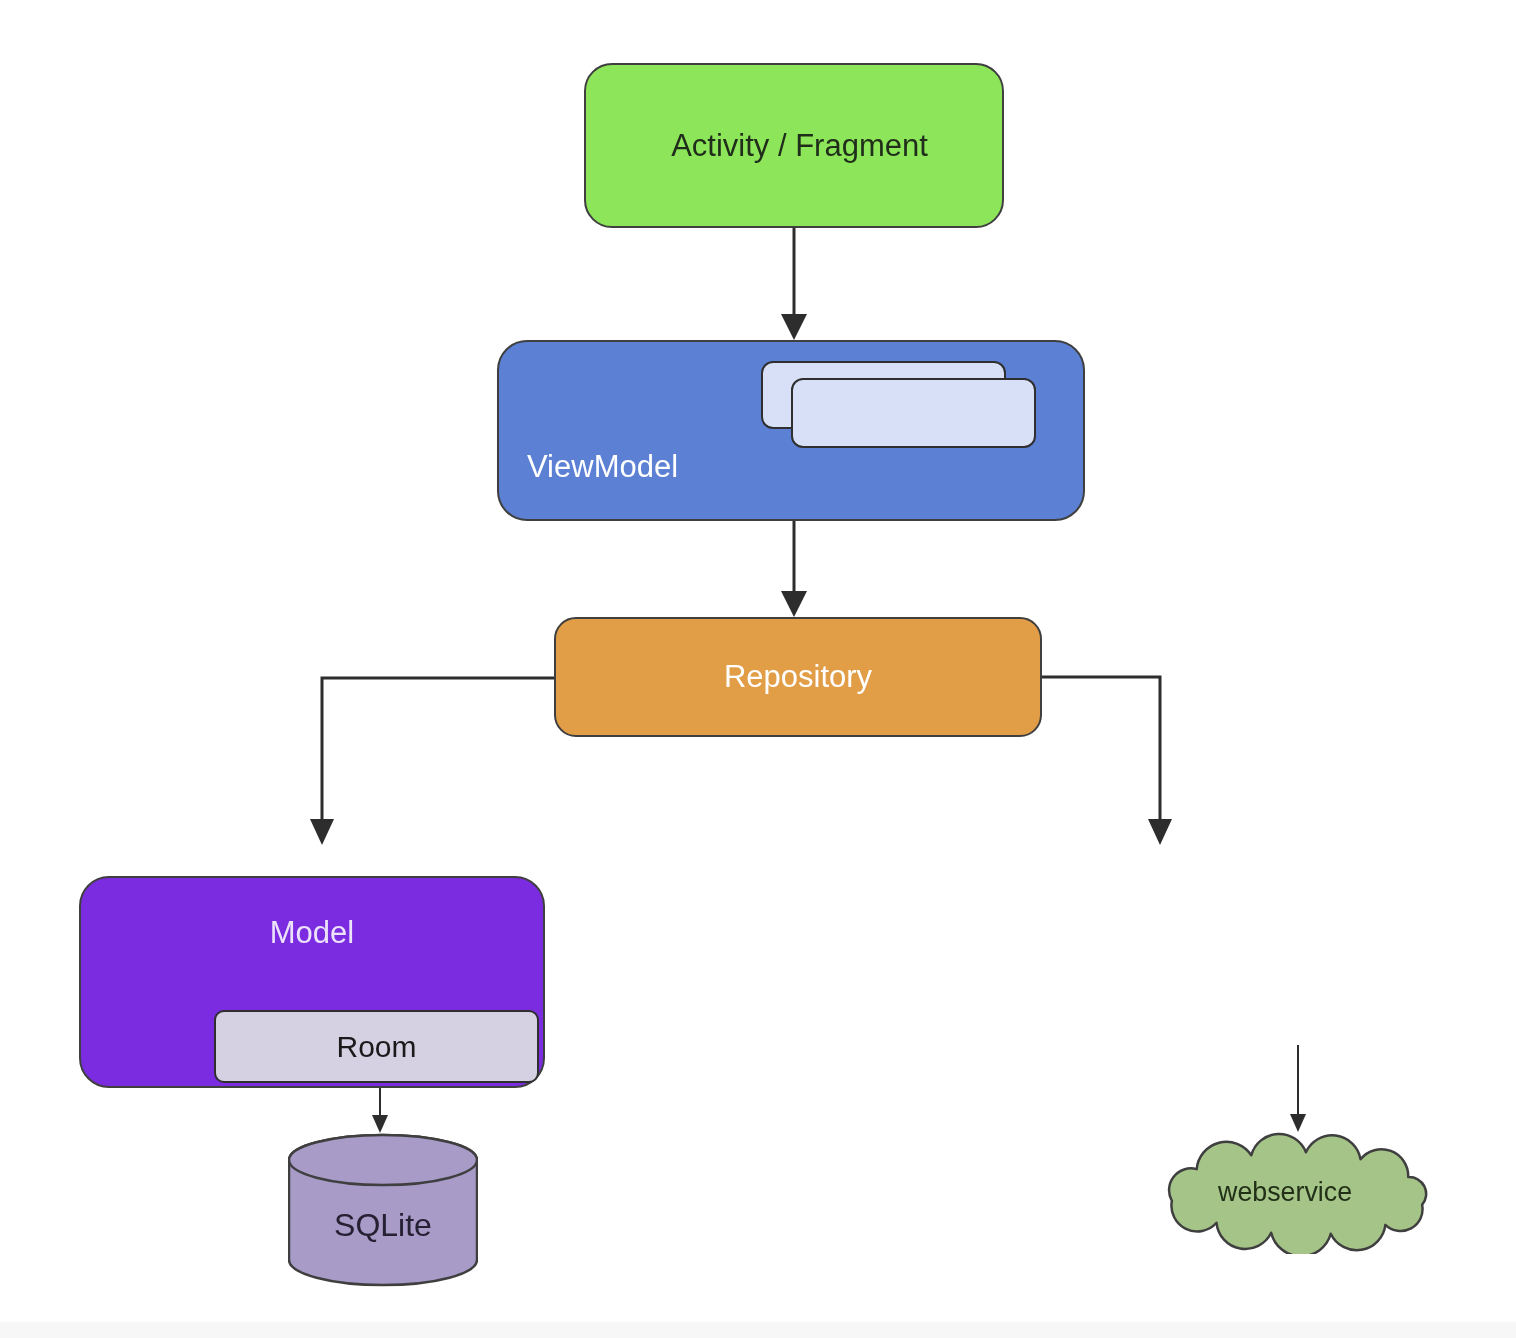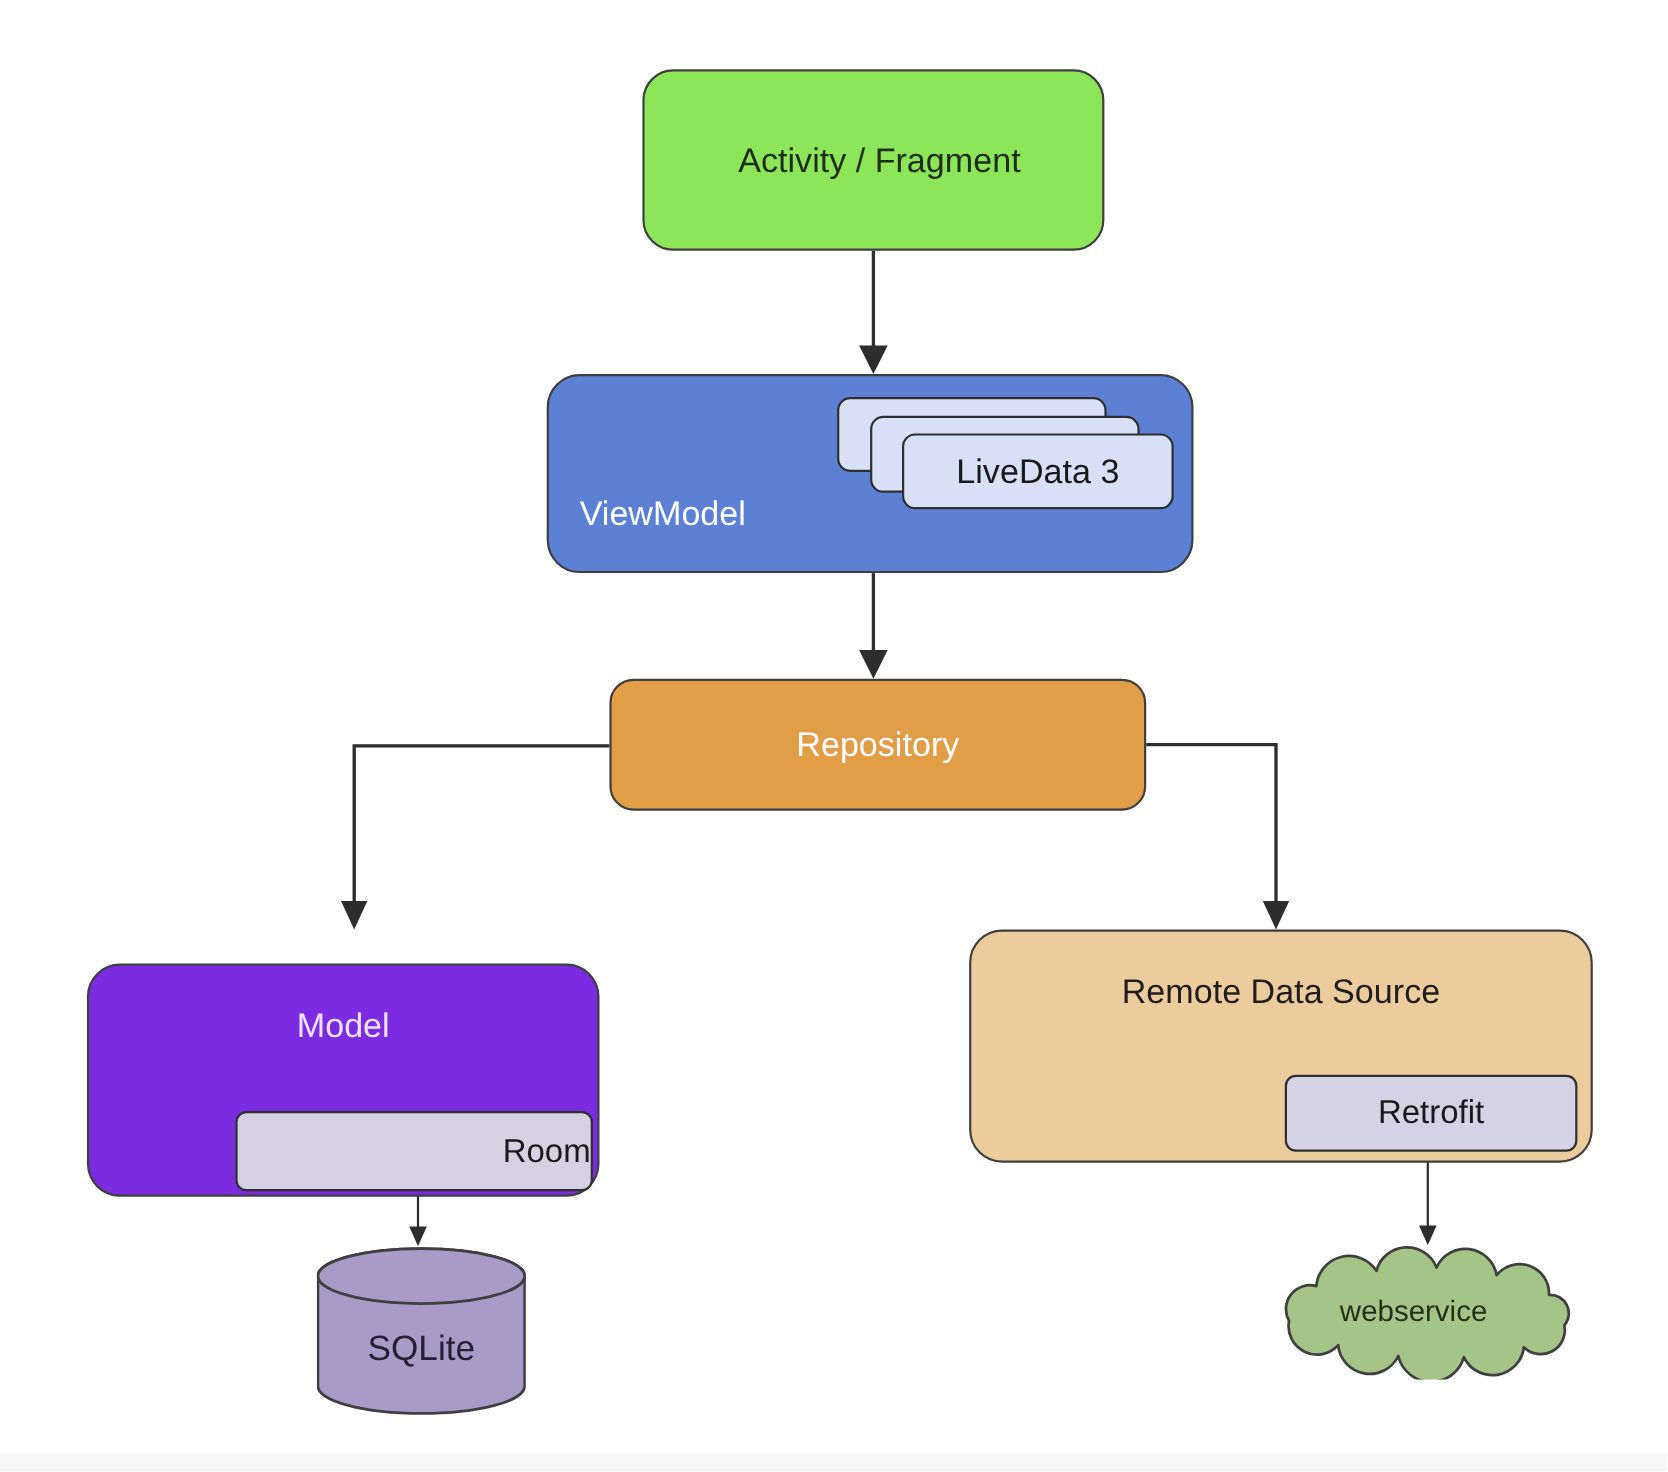--- a/index.html
+++ b/index.html
@@ -64,21 +64,21 @@
     padding-top:37px;text-align:center;
     color:var(--text-remote,#1e1e1e);font-size:31px;
   }
   .subbox{
     position:absolute;box-sizing:border-box;
     border:2.5px solid var(--subbox_border,#2f2f2f);border-radius:10px;
     display:flex;align-items:center;justify-content:center;font-size:30px;
   }
   .room{
     left:133px;top:132px;width:325px;height:73px;
-    background:var(--fill-room,#d5d0e2);color:var(--text-room,#1a1a1a);justify-content:flex-end;
+    background:var(--fill-room,#d5d0e2);color:var(--text-room,#1a1a1a);
   }
   .retrofit{
     left:285px;top:130px;width:266px;height:70px;
     background:var(--fill-retrofit,#d6d2e6);color:var(--text-retrofit,#1a1a1a);
   }
   .sqlite-svg{position:absolute;left:288px;top:1133px;width:190px;height:154px;z-index:1;}
   .cyl-shape{fill:var(--fill-sqlite,#a89bc8);stroke:var(--node_border,#3a3a3a);stroke-width:2.5;}
   .cyl-text{
     fill:var(--text-sqlite,#262033);font-size:32px;
     font-family:"Liberation Sans", sans-serif;
@@ -123,42 +123,33 @@
   </svg>
 
   <div class="node big activity">
     <span>Activity / Fragment</span>
   </div>
 
   <div class="node big viewmodel">
     <span class="vm-label">ViewModel</span>
     <div class="card card1"></div>
     <div class="card card2"></div>
-    <div class="card card3">
-      <span>LiveData 3</span>
-    </div>
   </div>
 
   <div class="node big repository">
     <span>Repository</span>
   </div>
 
   <div class="node big model">
     <div class="model-label">Model</div>
     <div class="subbox room">
       <span>Room</span>
     </div>
   </div>
 
-  <div class="node big remote">
-    <div class="remote-label">Remote Data Source</div>
-    <div class="subbox retrofit">
-      <span>Retrofit</span>
-    </div>
-  </div>
 
   <svg class="sqlite-svg" viewBox="0 0 190 154">
     <path class="cyl-shape" d="M 1 27 A 94 25 0 0 1 189 27 L 189 127 A 94 25 0 0 1 1 127 Z"></path>
     <ellipse class="cyl-shape" cx="95" cy="27" rx="94" ry="25"></ellipse>
     <text class="cyl-text" x="95" y="92">SQLite</text>
   </svg>
 
   <svg class="cloud-svg" viewBox="0 0 290 122">
     <path class="cloud-path" d="M 20 69
       A 22 22 0 0 1 45 37

